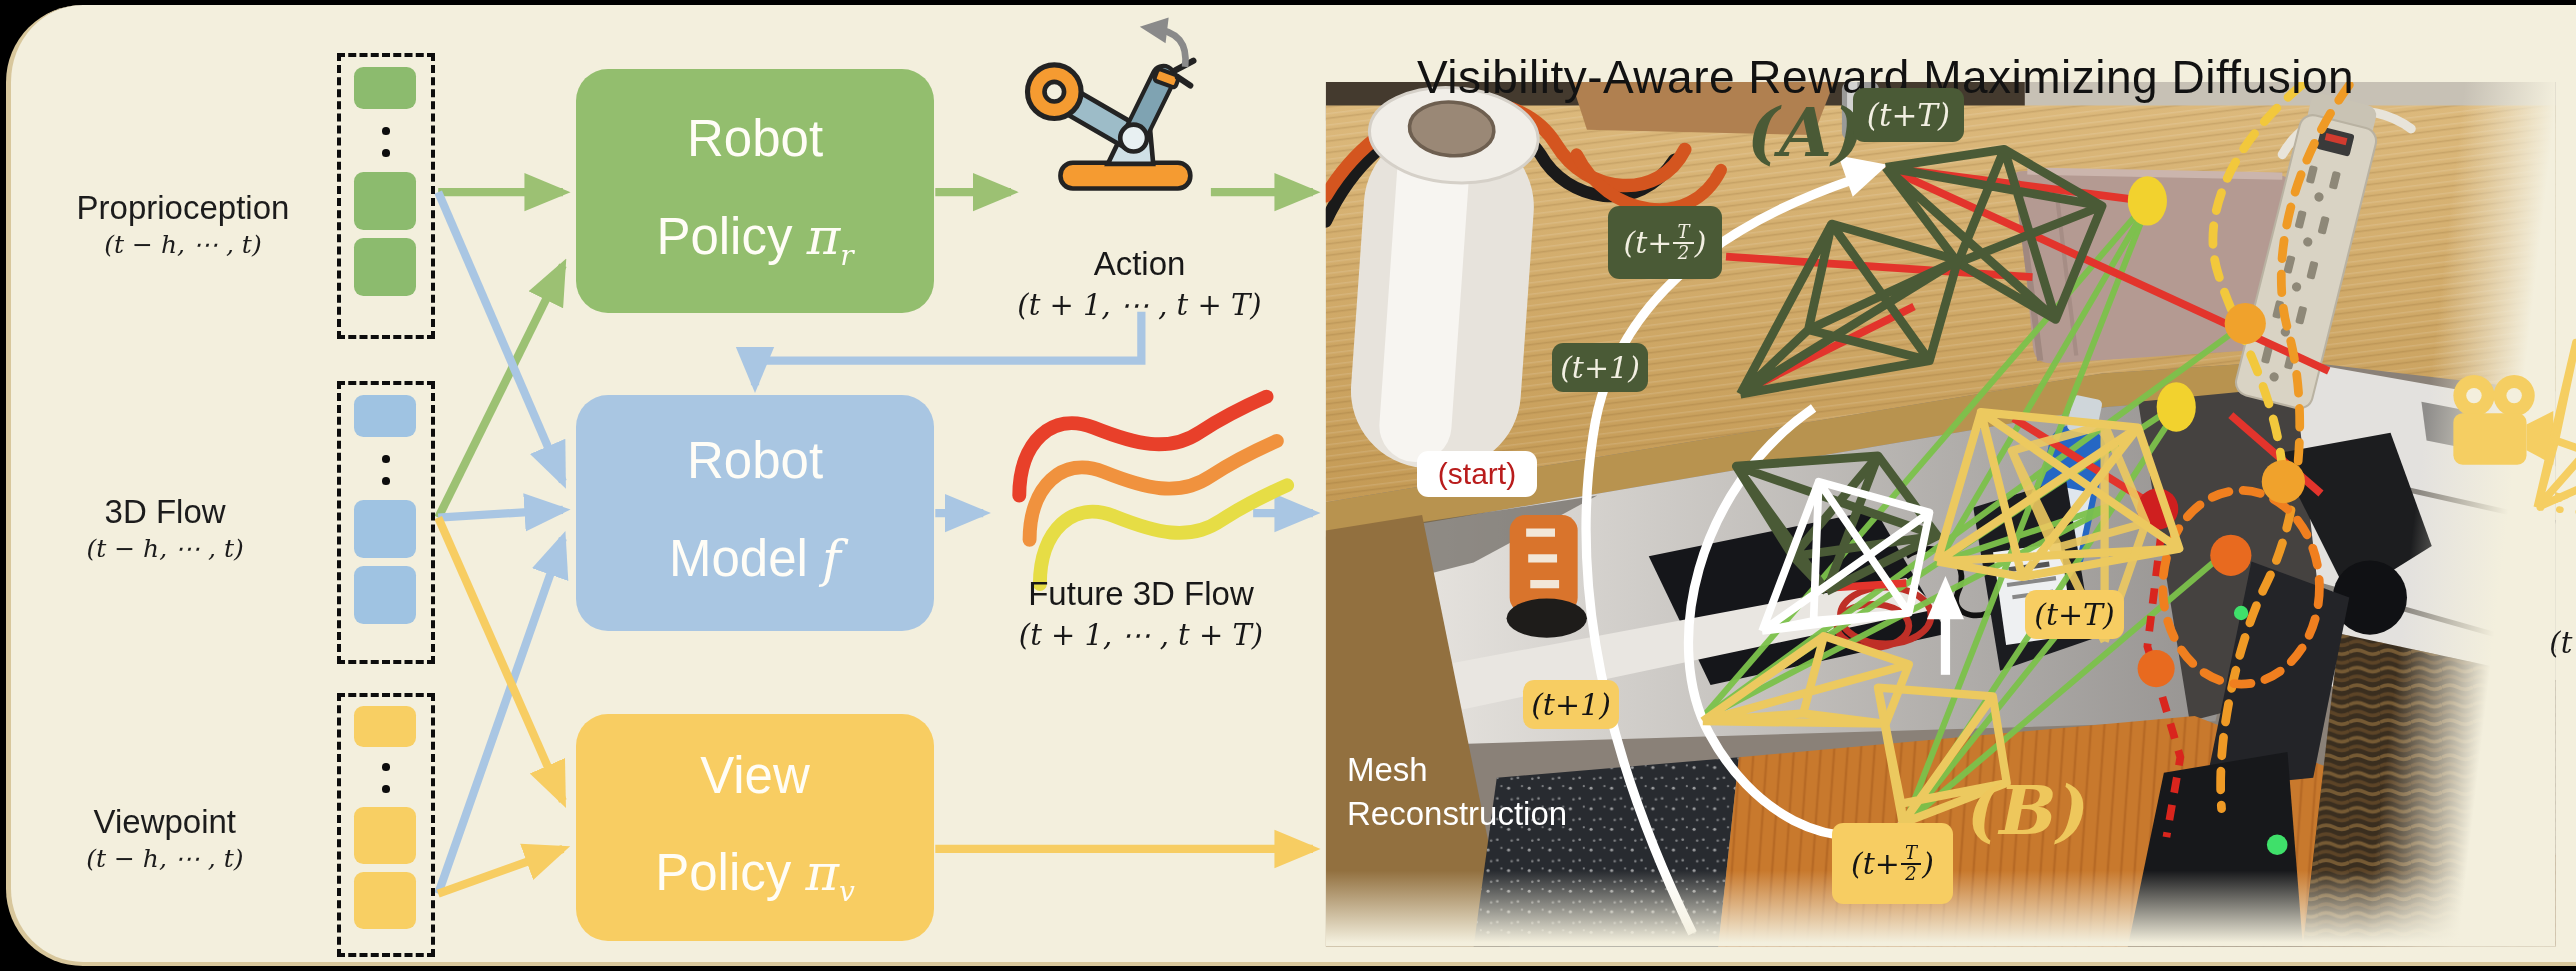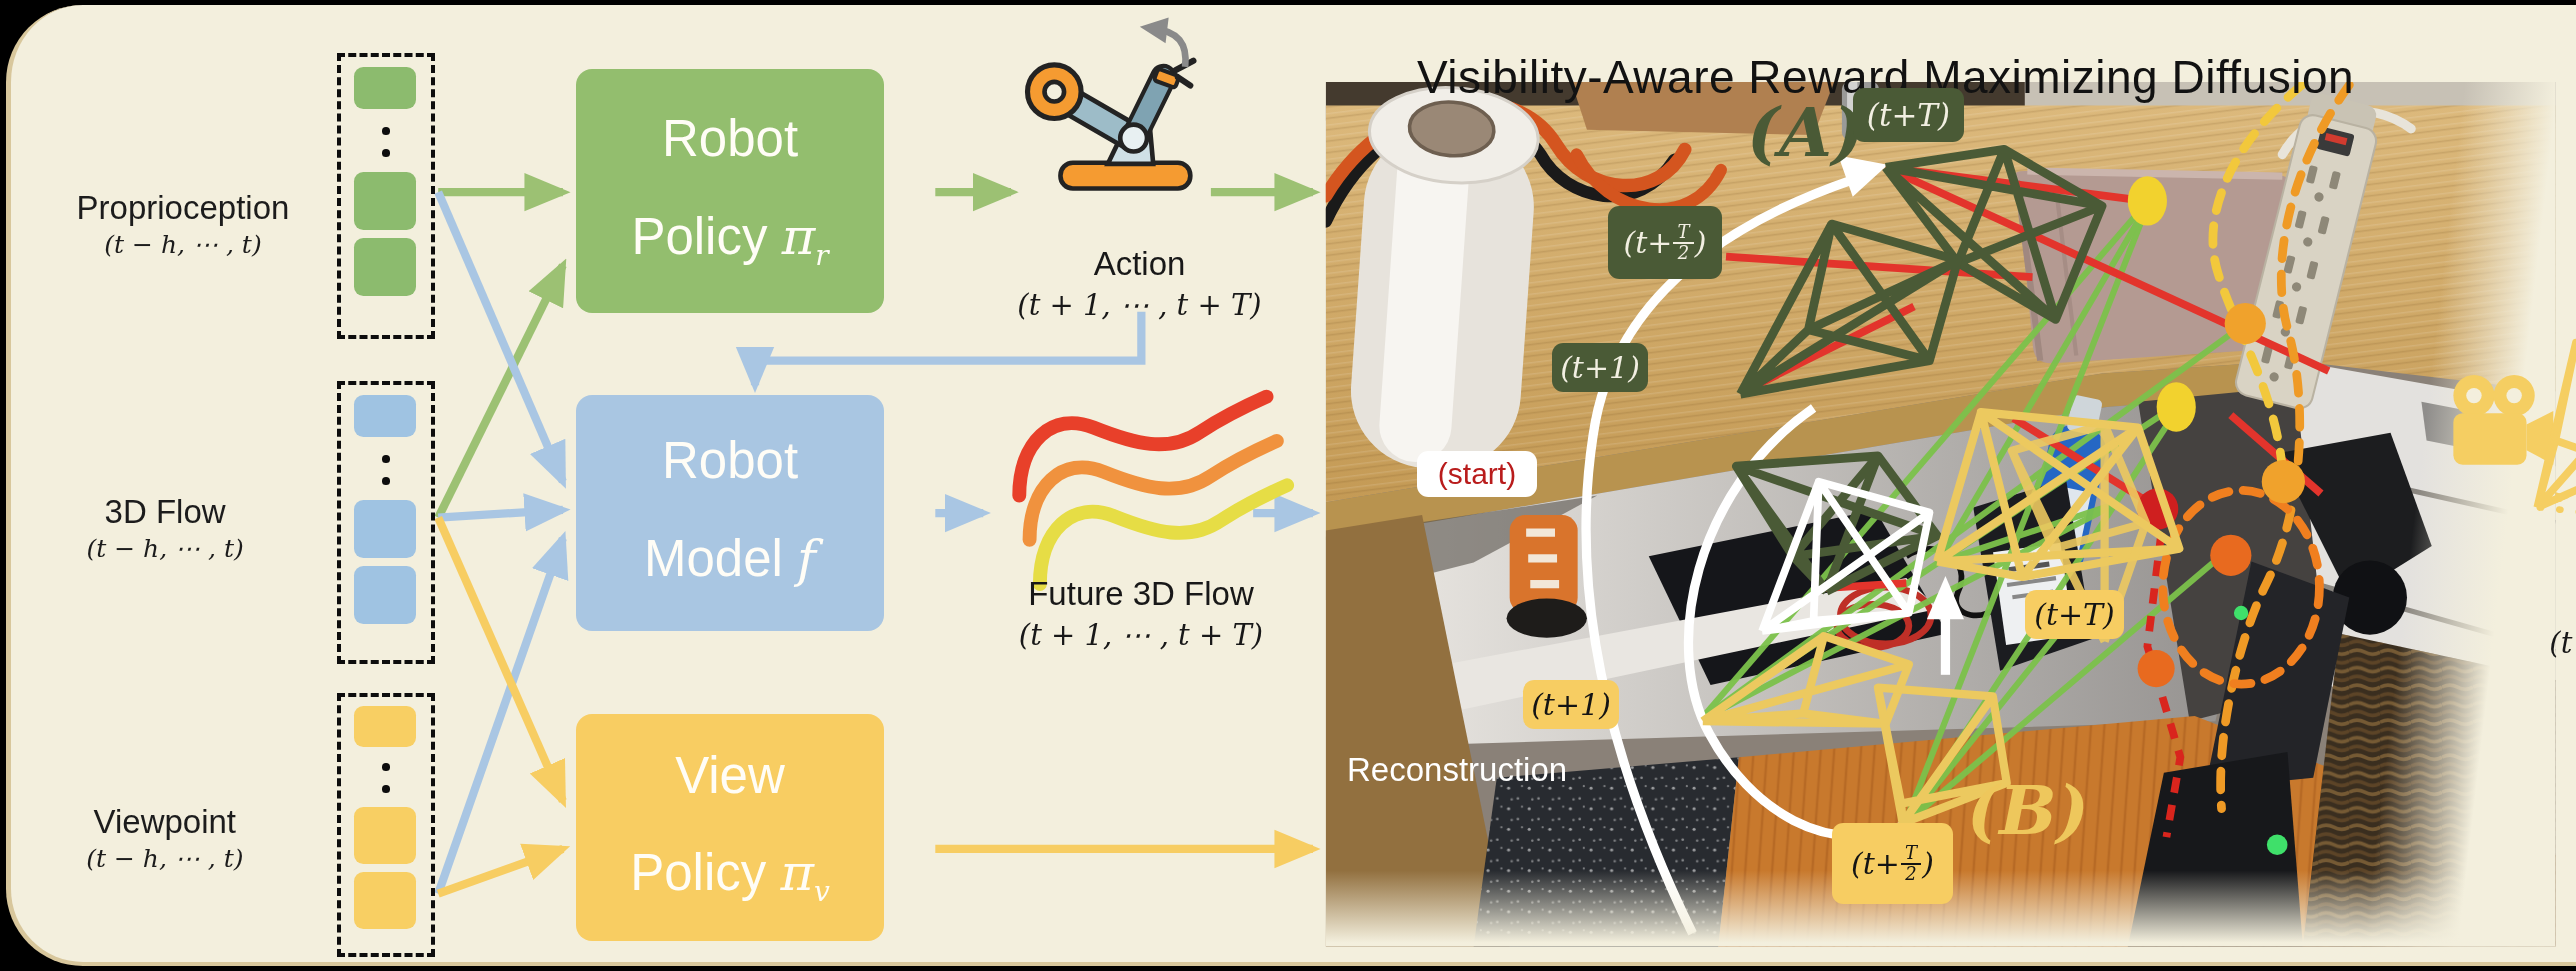--- a/index.html
+++ b/index.html
@@ -10,21 +10,21 @@
         border-left:5.2px solid #d8c79c;border-bottom:4.1px solid #d8c79c;}
   .abs{position:absolute;}
   .ctr{text-align:center;margin-top:34px;}
   .math{font-family:"DejaVu Serif",serif;font-style:italic;}
   .lbl{color:#1c1c1c;}
   .lbl .name{font-size:33px;line-height:1.15;}
   .lbl .rng{font-size:25px;margin-top:3.1px;}
   .dashbox{position:absolute;left:337px;width:98px;border:4.6px dashed #0d0d0d;box-sizing:border-box;}
   .sq{position:absolute;left:13.4px;width:62px;border-radius:9.3px;}
   .dot{position:absolute;left:41px;width:7.7px;height:7.7px;border-radius:50%;background:#0d0d0d;}
-  .pbox{position:absolute;left:576px;width:308px;border-radius:16px;color:#fffdf6;
+  .pbox{position:absolute;left:576px;width:358px;border-radius:32px;color:#fffdf6;
         display:flex;flex-direction:column;justify-content:center;align-items:center;
         font-size:51px;line-height:1.13;gap:40px;}
   .pbox .sym{font-family:"DejaVu Serif",serif;font-style:italic;}
   .pbox sub{font-size:.55em;}
   .cap{color:#181818;}
   .cap .name{font-size:33px;line-height:1.12;}
   .cap .rng{font-size:29px;margin-top:5.2px;}
   .title{font-size:46px;color:#121212;letter-spacing:0.5px;}
   .badge{position:absolute;display:flex;align-items:center;justify-content:center;
          border-radius:11.3px;font-family:"DejaVu Serif",serif;font-style:italic;}
@@ -432,16 +432,17 @@
   <div class="badge byellow" style="left:1832px;top:823px;width:121px;height:81px;font-size:30px;">
     <span>(t+</span>
       <span class="fr">
         <span class="num">T</span>
         <span>2</span>
       </span>
       <span>)</span>
   </div>
 
   <div class="abs mesh" style="left:1347px;top:748px;width:402px;">
+    <div>Mesh</div>
     <div>Reconstruction</div>
   </div>
 </div>
 
 
 </body></html>

